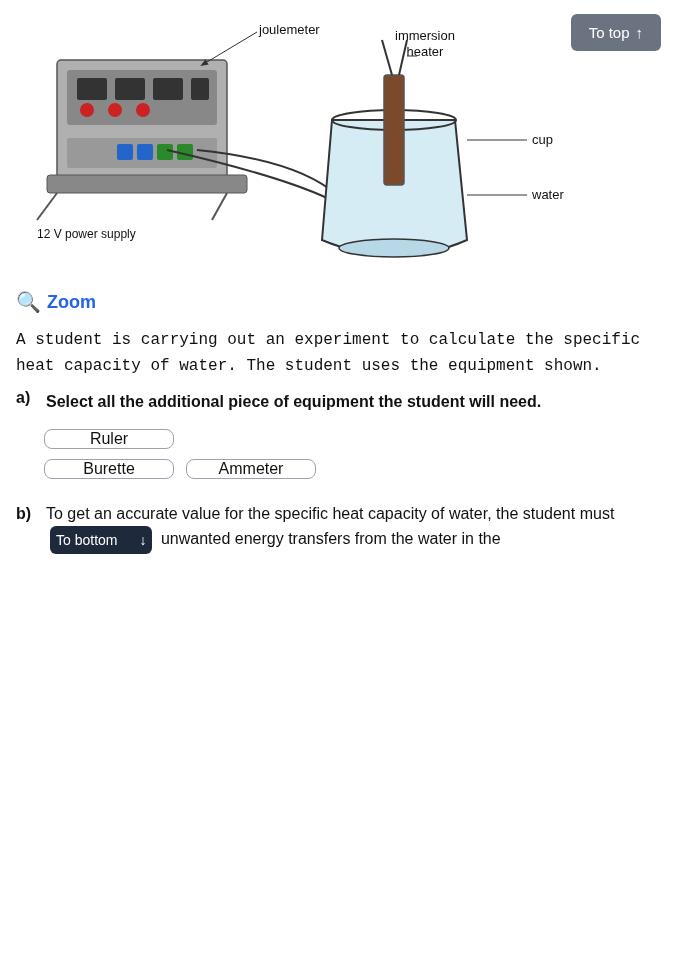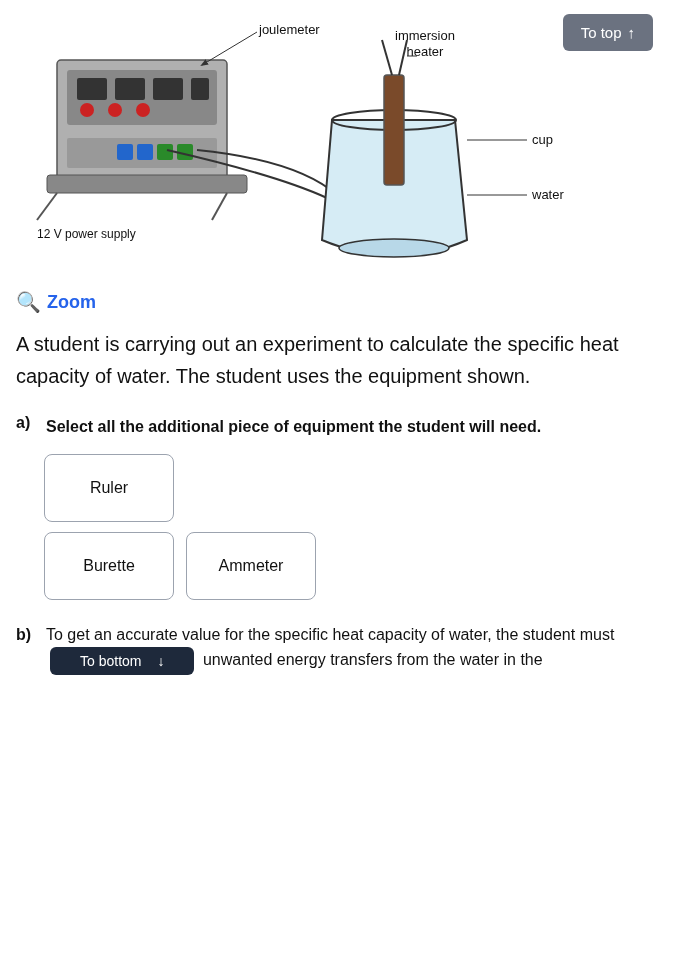--- a/index.html
+++ b/index.html
@@ -16,21 +16,21 @@
     .diagram-section {
       position: relative;
       width: 100%;
       background: #fff;
       padding: 10px 16px 20px 16px;
     }
 
     .to-top-btn {
       position: absolute;
       top: 14px;
-      right: 20px;
+      right: 12px;
       background: #6b7280;
       color: #fff;
       border: none;
       border-radius: 6px;
       padding: 10px 18px;
       font-size: 15px;
       cursor: pointer;
       display: flex;
       align-items: center;
       gap: 6px;
@@ -67,24 +67,25 @@
       text-decoration: none;
       cursor: pointer;
     }
 
     
     .content-section {
       padding: 0 16px;
     }
 
     .intro-text {
-      font-size: 20px;
+      font-size: 16px;
       line-height: 1.6;
       color: #111;
-      margin-bottom: 22px;
+      margin-bottom: 10px;
+      font-family: Liberation Mono, monospace;
     }
 
     .question-block {
       margin-bottom: 22px;
     }
 
     .question-label {
       font-size: 16px;
       font-weight: bold;
       color: #111;
@@ -115,21 +116,21 @@
 
     .options-row {
       display: flex;
       gap: 12px;
     }
 
     .option-btn {
       border: 1.5px solid #9ca3af;
       border-radius: 8px;
       background: #fff;
-      padding: 24px 24px;
+      padding: 0 24px;
       font-size: 16px;
       color: #111;
       cursor: pointer;
       min-width: 130px;
       text-align: center;
     }
 
     
     .question-b {
       display: flex;
@@ -137,26 +138,26 @@
       gap: 8px;
       font-size: 16px;
       line-height: 1.6;
       color: #111;
       position: relative;
     }
 
     .to-bottom-btn {
       display: inline-flex;
       align-items: center;
-      gap: 16px;
+      gap: 22px;
       background: #1e293b;
       color: #fff;
       border: none;
       border-radius: 6px;
-      padding: 6px 30px;
+      padding: 6px 6px;
       font-size: 14px;
       cursor: pointer;
       white-space: nowrap;
       vertical-align: middle;
       margin: 0 4px;
     }
   </style>
 </head>
 <body>
 

